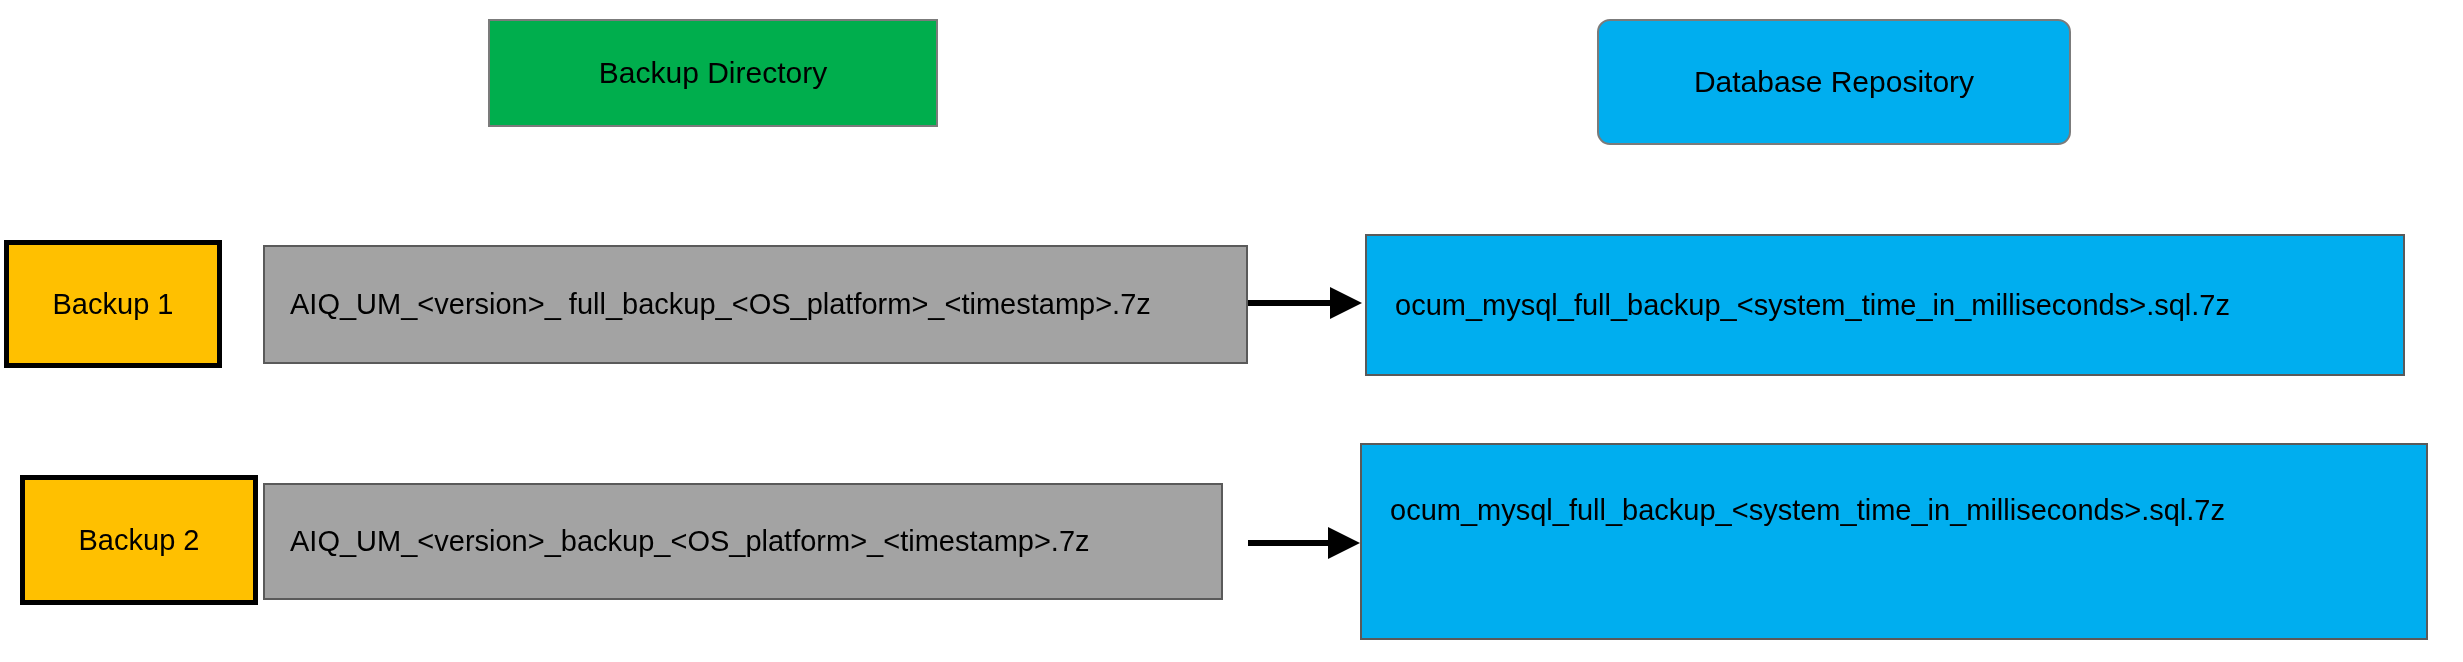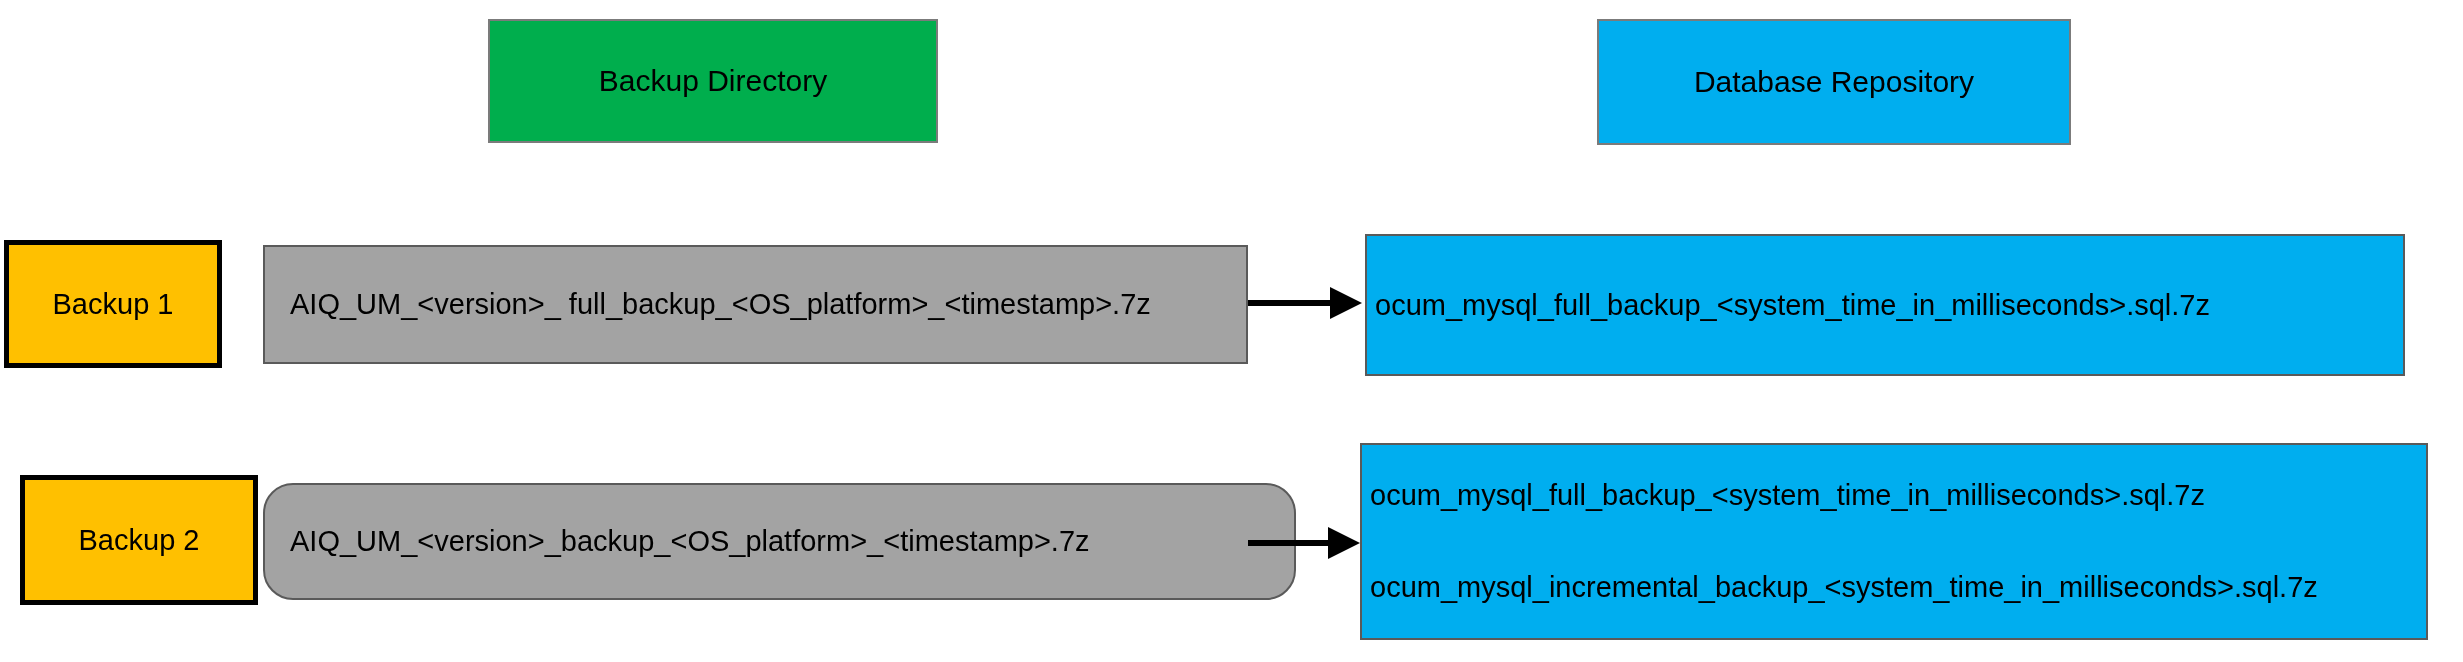--- a/index.html
+++ b/index.html
@@ -45,21 +45,21 @@
     border: 2px solid #5a5a5a;
     justify-content: flex-start;
     padding-left: 25px;
     font-size: 29px;
     white-space: nowrap;
   }
   .file-blue {
     background: #00aeef;
     border: 2px solid #5a5a5a;
     justify-content: flex-start;
-    padding-left: 8px;
+    padding-left: 28px;
     font-size: 29px;
     white-space: nowrap;
   }
   .file-blue.stacked {
     flex-direction: column;
     align-items: flex-start;
     justify-content: center;
   }
   .blue-line {
     line-height: 1;
@@ -84,25 +84,25 @@
     border-top: 16px solid transparent;
     border-bottom: 16px solid transparent;
     border-left: 32px solid #000000;
   }
 </style>
 </head>
 <body>
 
 <div id="canvas">
 
-  <div class="box hdr-green" style="left:488px; top:19px; width:450px; height:124px;">
+  <div class="box hdr-green" style="left:488px; top:19px; width:450px; height:108px;">
     <span>Backup Directory</span>
   </div>
 
-  <div class="box hdr-blue" style="left:1597px; top:19px; width:474px; height:126px;">
+  <div class="box hdr-blue" style="left:1597px; top:19px; width:474px; height:126px;border-radius:13px;">
     <span>Database Repository</span>
   </div>
 
   <div class="box src-box" style="left:4px; top:240px; width:218px; height:128px;">
     <span>Backup 1</span>
   </div>
 
   <div class="box file-green" style="left:263px; top:245px; width:985px; height:119px;">
     <span>AIQ_UM_&lt;version&gt;_ full_backup_&lt;OS_platform&gt;_&lt;timestamp&gt;.7z</span>
   </div>
@@ -113,27 +113,26 @@
   </div>
 
   <div class="box file-blue" style="left:1365px; top:234px; width:1040px; height:142px;">
     <span class="blue-line">ocum_mysql_full_backup_&lt;system_time_in_milliseconds&gt;.sql.7z</span>
   </div>
 
   <div class="box src-box" style="left:20px; top:475px; width:238px; height:130px;">
     <span>Backup 2</span>
   </div>
 
-  <div class="box file-green" style="left:263px; top:483px; width:1033px; height:117px;border-radius:30px;">
+  <div class="box file-green" style="left:263px; top:483px; width:960px; height:117px;">
     <span>AIQ_UM_&lt;version&gt;_backup_&lt;OS_platform&gt;_&lt;timestamp&gt;.7z</span>
   </div>
 
   <div class="arrow" style="left:1248px; top:543px; width:112px;">
     <div class="shaft" style="width:86px;"></div>
     <div class="head" style="left:80px;"></div>
   </div>
 
   <div class="box file-blue stacked" style="left:1360px; top:443px; width:1068px; height:197px;">
     <span class="blue-line first">ocum_mysql_full_backup_&lt;system_time_in_milliseconds&gt;.sql.7z</span>
-    <span class="blue-line">ocum_mysql_incremental_backup_&lt;system_time_in_milliseconds&gt;.sql.7z</span>
   </div>
 
 </div>
 
 </body></html>

